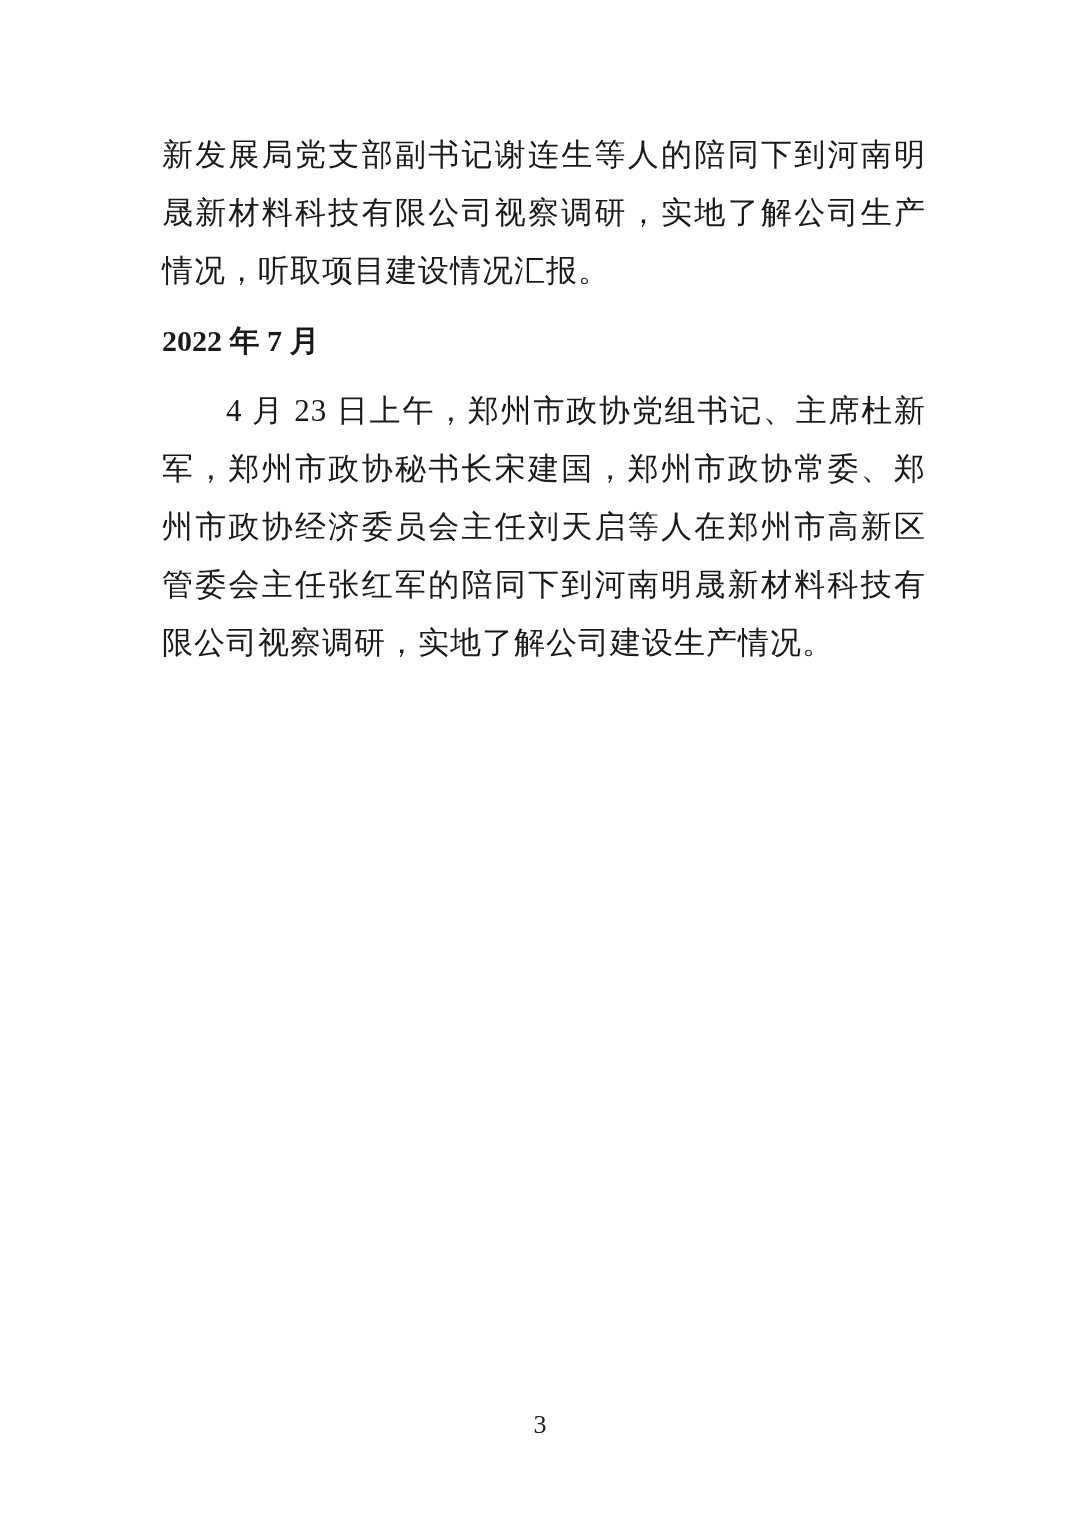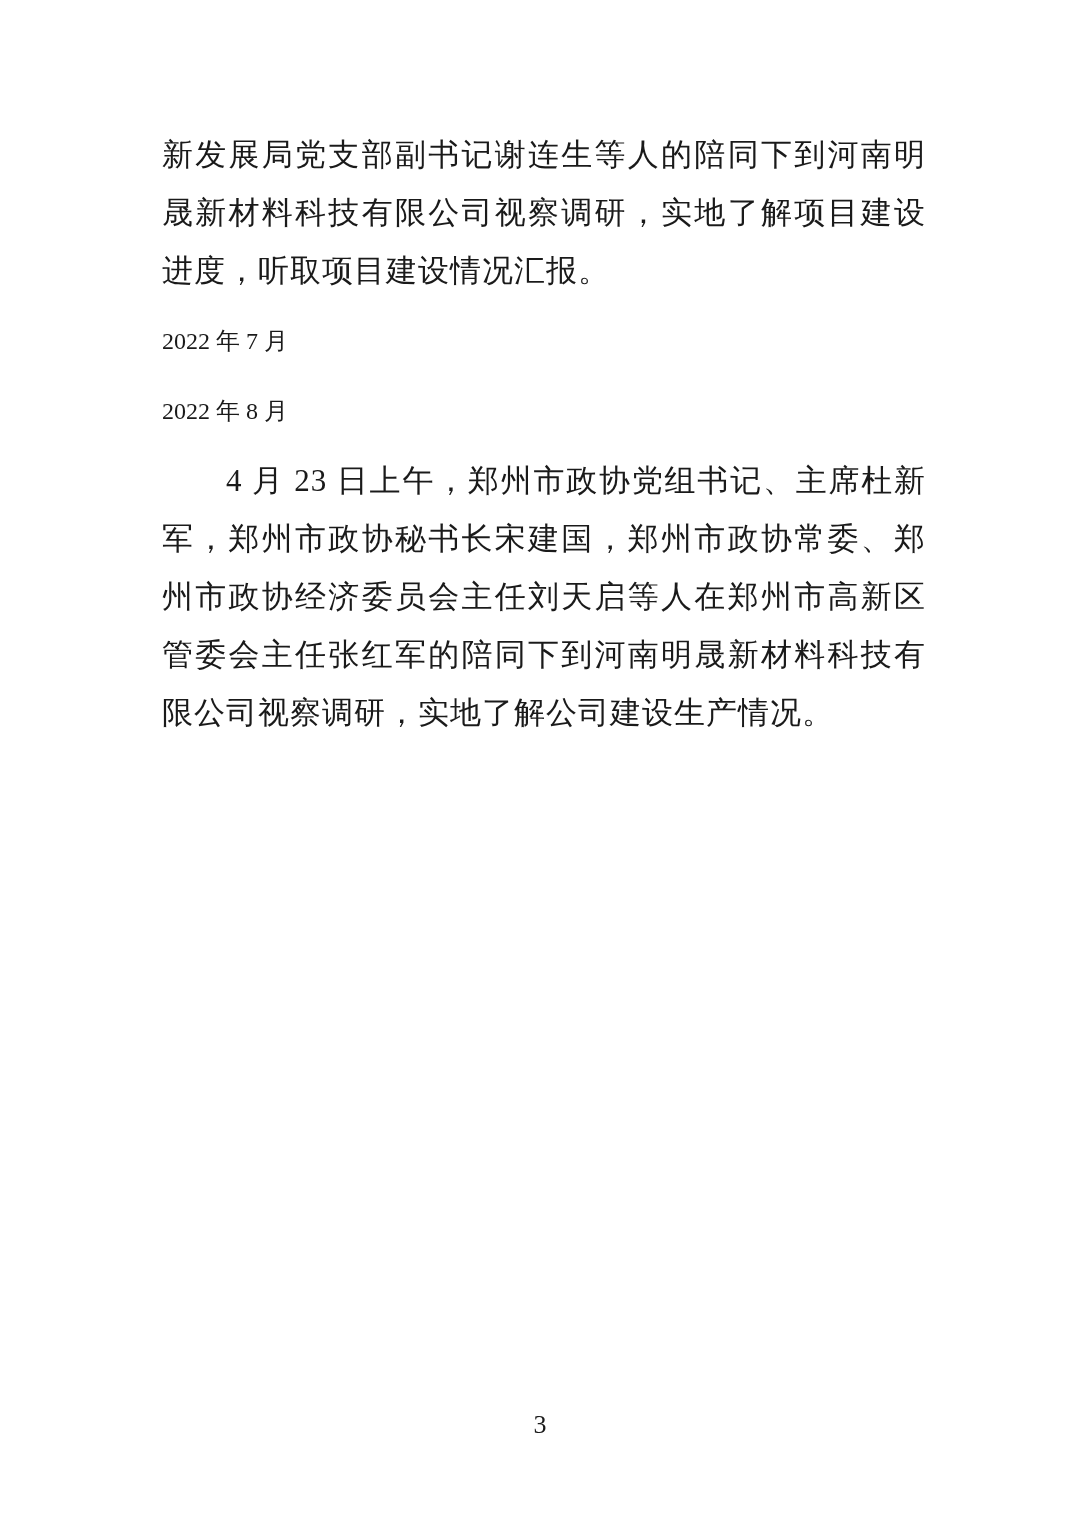--- a/index.html
+++ b/index.html
@@ -27,40 +27,39 @@
     line-height: 58px;
     text-align: justify;
     text-justify: inter-character;
     letter-spacing: 1px;
     margin: 0 0 12px 0;
   }
   .para.indent {
     text-indent: 64px;
   }
   .heading {
-    font-size: 24px;
-    font-weight: normal;
+    font-size: 30px;
+    font-weight: bold;
     line-height: 58px;
     margin: 10px 0 12px 0;
   }
   .page-number {
     position: absolute;
     top: 1408px;
     left: 0;
     width: 100%;
     text-align: center;
     font-size: 26px;
     line-height: 34px;
     color: #1a1a1a;
   }
 </style>
 </head>
 <body>
 
 <div class="page">
   <div class="content">
-    <p class="para">新发展局党支部副书记谢连生等人的陪同下到河南明晟新材料科技有限公司视察调研，实地了解项目建设进度，听取项目建设情况汇报。</p>
+    <p class="para">新发展局党支部副书记谢连生等人的陪同下到河南明晟新材料科技有限公司视察调研，实地了解公司生产情况，听取项目建设情况汇报。</p>
     <h2 class="heading">2022 年 7 月</h2>
-    <h2 class="heading">2022 年 8 月</h2>
     <p class="para indent">4 月 23 日上午，郑州市政协党组书记、主席杜新军，郑州市政协秘书长宋建国，郑州市政协常委、郑州市政协经济委员会主任刘天启等人在郑州市高新区管委会主任张红军的陪同下到河南明晟新材料科技有限公司视察调研，实地了解公司建设生产情况。</p>
   </div>
   <div class="page-number">3</div>
 </div>
 
 </body></html>

